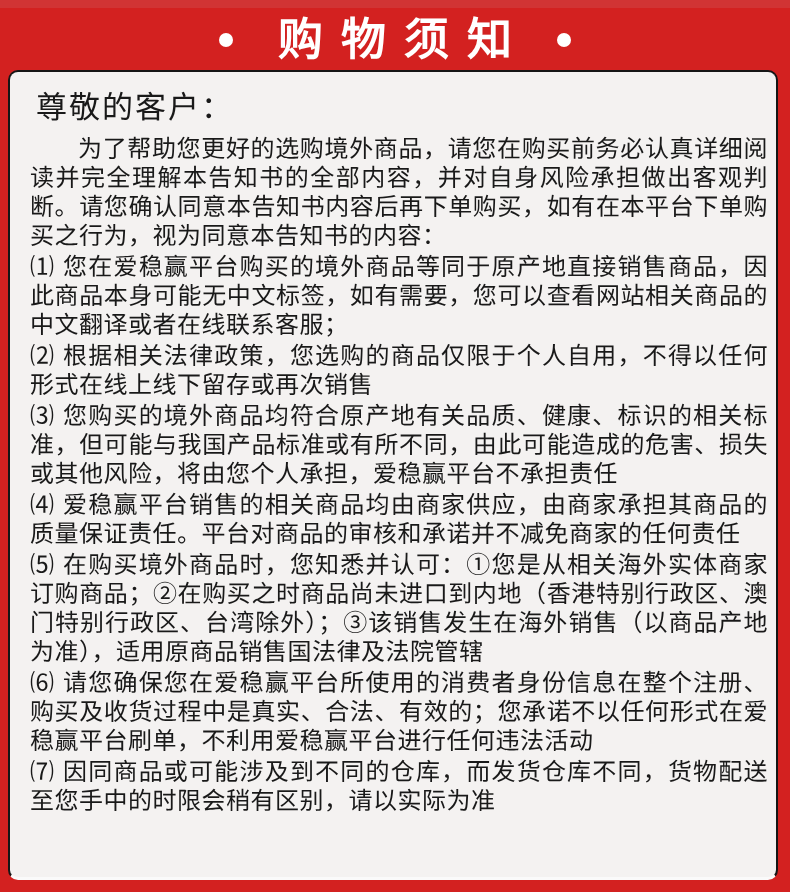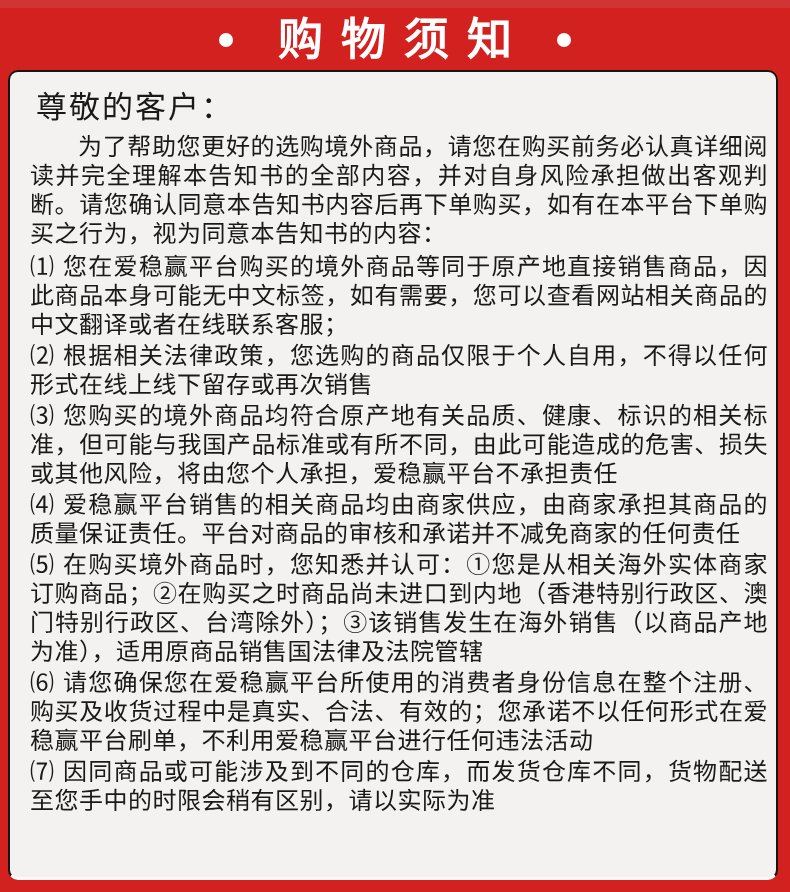--- a/index.html
+++ b/index.html
@@ -70,21 +70,20 @@
   .notice-text p {
     font-size: 24px;
     line-height: 29px;
     margin: 0 0 2px 0;
     text-align: justify;
     word-break: break-all;
     letter-spacing: 0.5px;
   }
   .intro {
     text-indent: 2em;
-    font-family: Liberation Mono, monospace;
   }
 </style>
 </head>
 <body>
 
 <div class="page">
 
   <div class="top-strip"></div>
 
   <div class="header">

